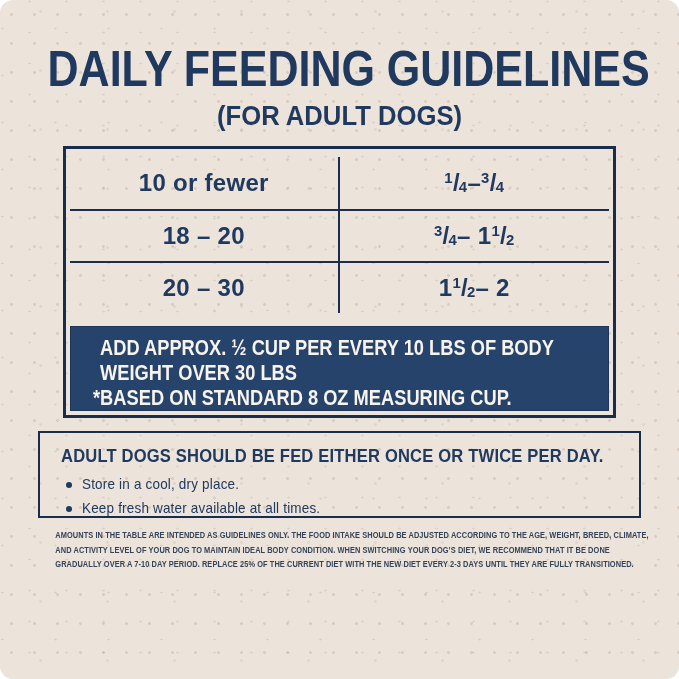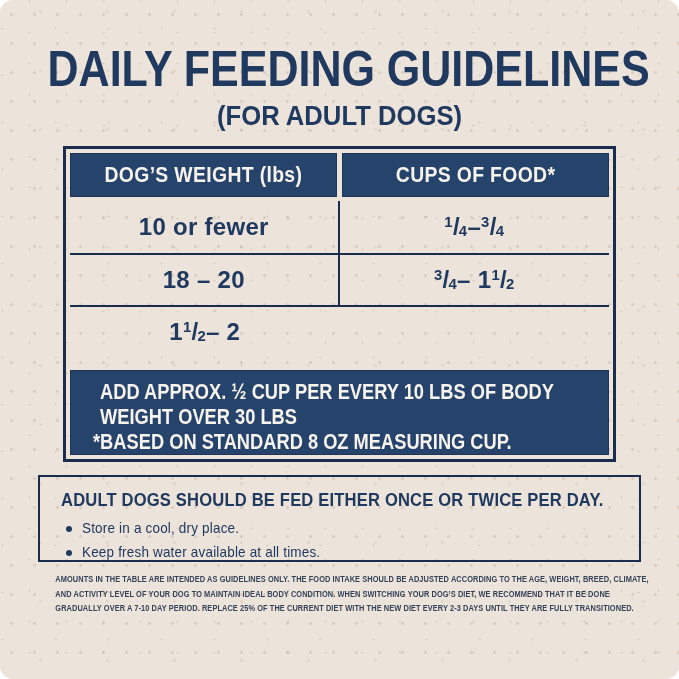--- a/index.html
+++ b/index.html
@@ -108,39 +108,32 @@
 </style>
 </head>
 <body>
 
 <div class="stage">
 
   <h1 class="title">DAILY FEEDING GUIDELINES</h1>
   <div class="subtitle">(FOR ADULT DOGS)</div>
 
   <div class="feeding-table">
-    <div class="thead">
-      <div class="th">
-        <span>DOG’S WEIGHT (lbs)</span>
-      </div>
-      <div class="th">
-        <span>CUPS OF FOOD*</span>
-      </div>
-    </div>
 
     <div class="tbody">
         <div class="tr">
           <div class="td weight">10 or fewer</div>
           <div class="td cups"><span class="frac"><span class="fn">1</span>/<span class="fd">4</span></span> – <span class="frac"><span class="fn">3</span>/<span class="fd">4</span></span></div>
         </div>
         <div class="tr">
           <div class="td weight">18 – 20</div>
           <div class="td cups"><span class="frac"><span class="fn">3</span>/<span class="fd">4</span></span> – 1 <span class="frac"><span class="fn">1</span>/<span class="fd">2</span></span></div>
         </div>
         <div class="tr">
+          <div class="td weight">20 – 30</div>
           <div class="td cups">1 <span class="frac"><span class="fn">1</span>/<span class="fd">2</span></span> – 2</div>
         </div>
       </div>
 
     <div class="tfoot">
       <div class="tfoot-line">ADD APPROX. ½ CUP PER EVERY 10 LBS OF BODY</div>
       <div class="tfoot-line">WEIGHT OVER 30 LBS</div>
       <div class="tfoot-line hang">*BASED ON STANDARD 8 OZ MEASURING CUP.</div>
     </div>
   </div>

